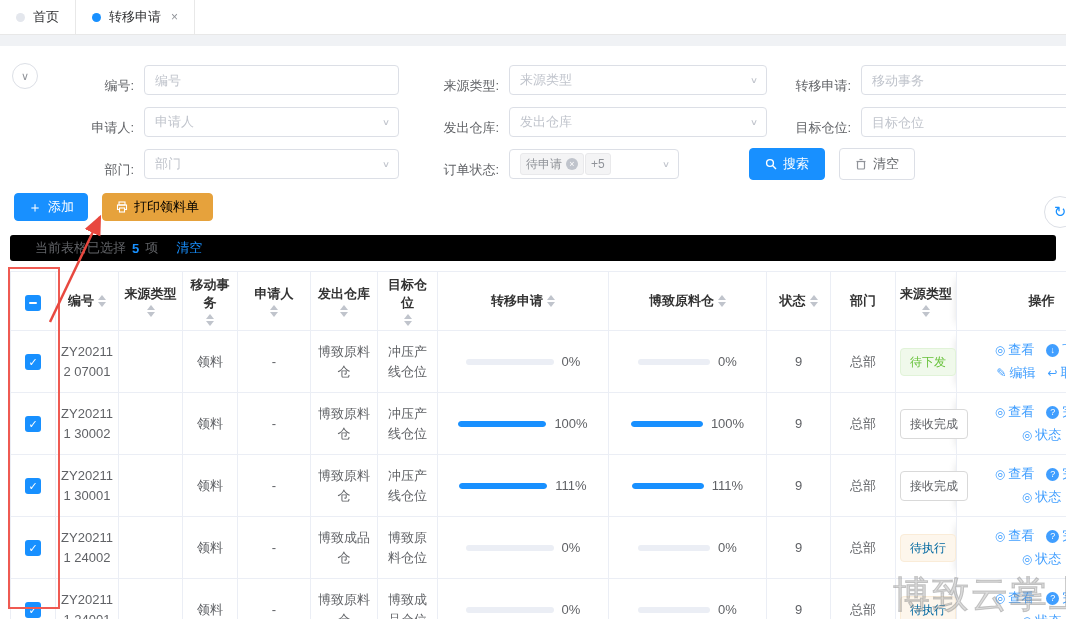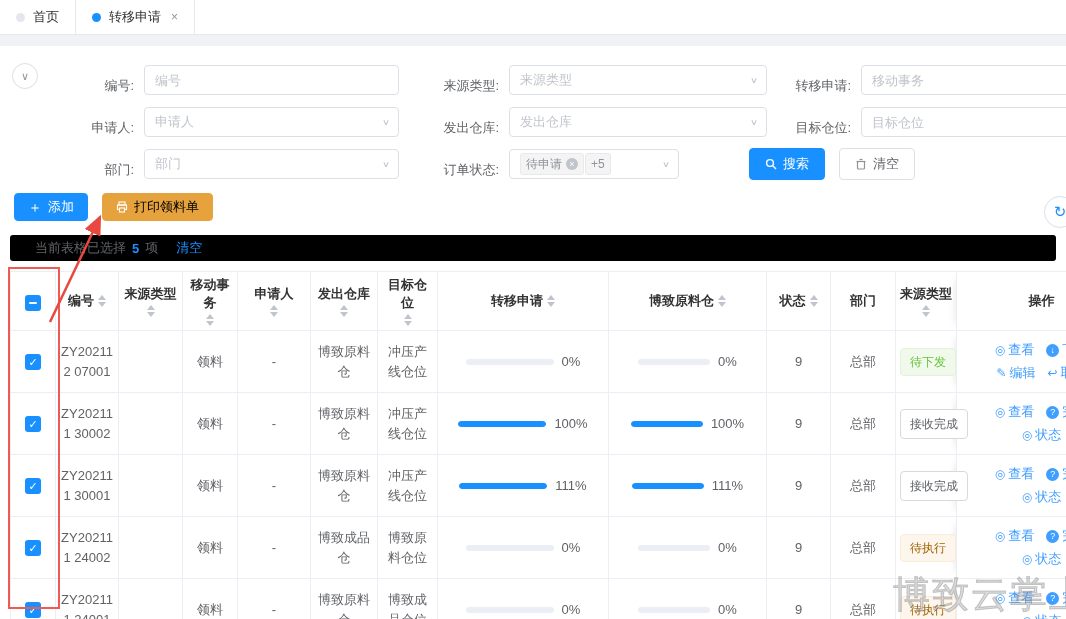--- a/index.html
+++ b/index.html
@@ -75,21 +75,21 @@
   .caret .up{border-bottom:5px solid #c0c4cc;}
   .caret .dn{border-top:5px solid #c0c4cc;}
   .cb{width:16px;height:16px;border-radius:3px;background:#1890ff;display:inline-flex;align-items:center;
     justify-content:center;color:#fff;font-size:11px;cursor:pointer;line-height:1;}
   .cb .minus{width:8px;height:2px;background:#fff;border-radius:1px;}
   .prog{display:flex;align-items:center;justify-content:center;gap:8px;}
   .bar{height:6px;border-radius:3px;background:#ebeef5;overflow:hidden;}
   .bar .fill{height:6px;border-radius:3px;background:#1890ff;}
   .tag{display:inline-block;font-size:12px;padding:3px 9px;border-radius:4px;white-space:nowrap;}
   .tag-green{background:#f0f9eb;border:1px solid #e1f3d8;color:#67c23a;}
-  .tag-orange{background:#fdf6ec;border:1px solid #faecd8;color:#a16207;}
+  .tag-orange{background:#fdf6ec;border:1px solid #faecd8;color:#0369a1;}
   .tag-plain{background:#fff;border:1px solid #d9d9d9;color:#606266;padding:4px 9px;}
   .ops .op-line{display:flex;align-items:center;justify-content:center;gap:12px;white-space:nowrap;margin:3px 0;}
   .op{display:inline-flex;align-items:center;gap:3px;color:#409eff;cursor:pointer;font-size:13px;}
   .ic-glyph{font-size:12px;color:#409eff;}
   .ic-circle{width:13px;height:13px;border-radius:50%;background:#409eff;color:#fff;font-size:9px;
     display:inline-flex;align-items:center;justify-content:center;line-height:1;}
 
   
   .anno-rect{position:absolute;left:8px;top:267px;width:48px;height:338px;border:2px solid #ef5a52;
     z-index:55;pointer-events:none;}

